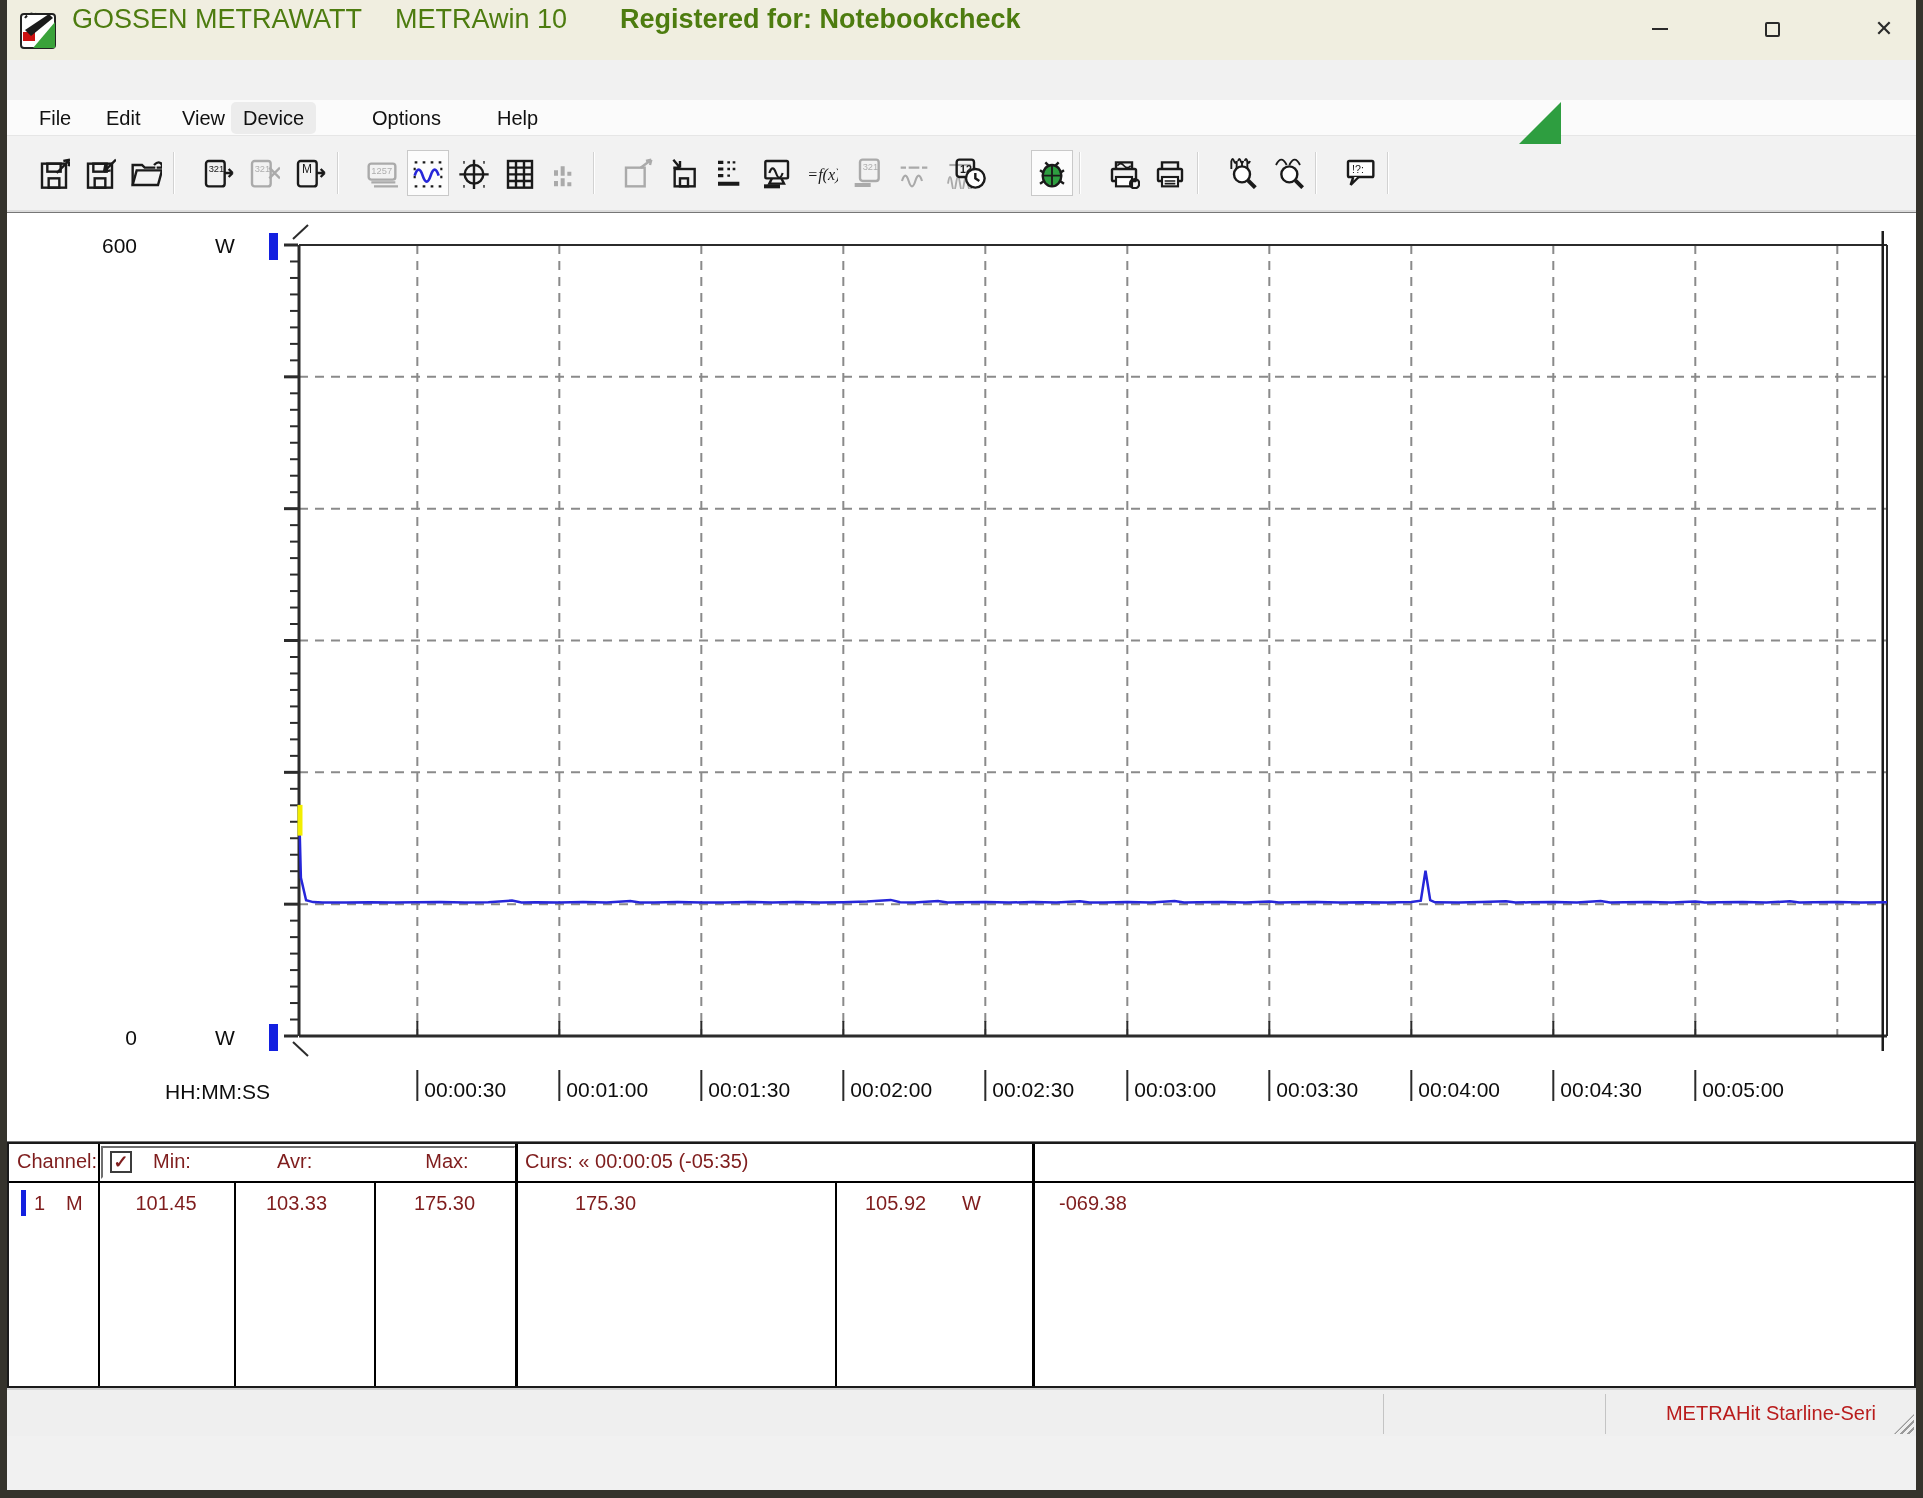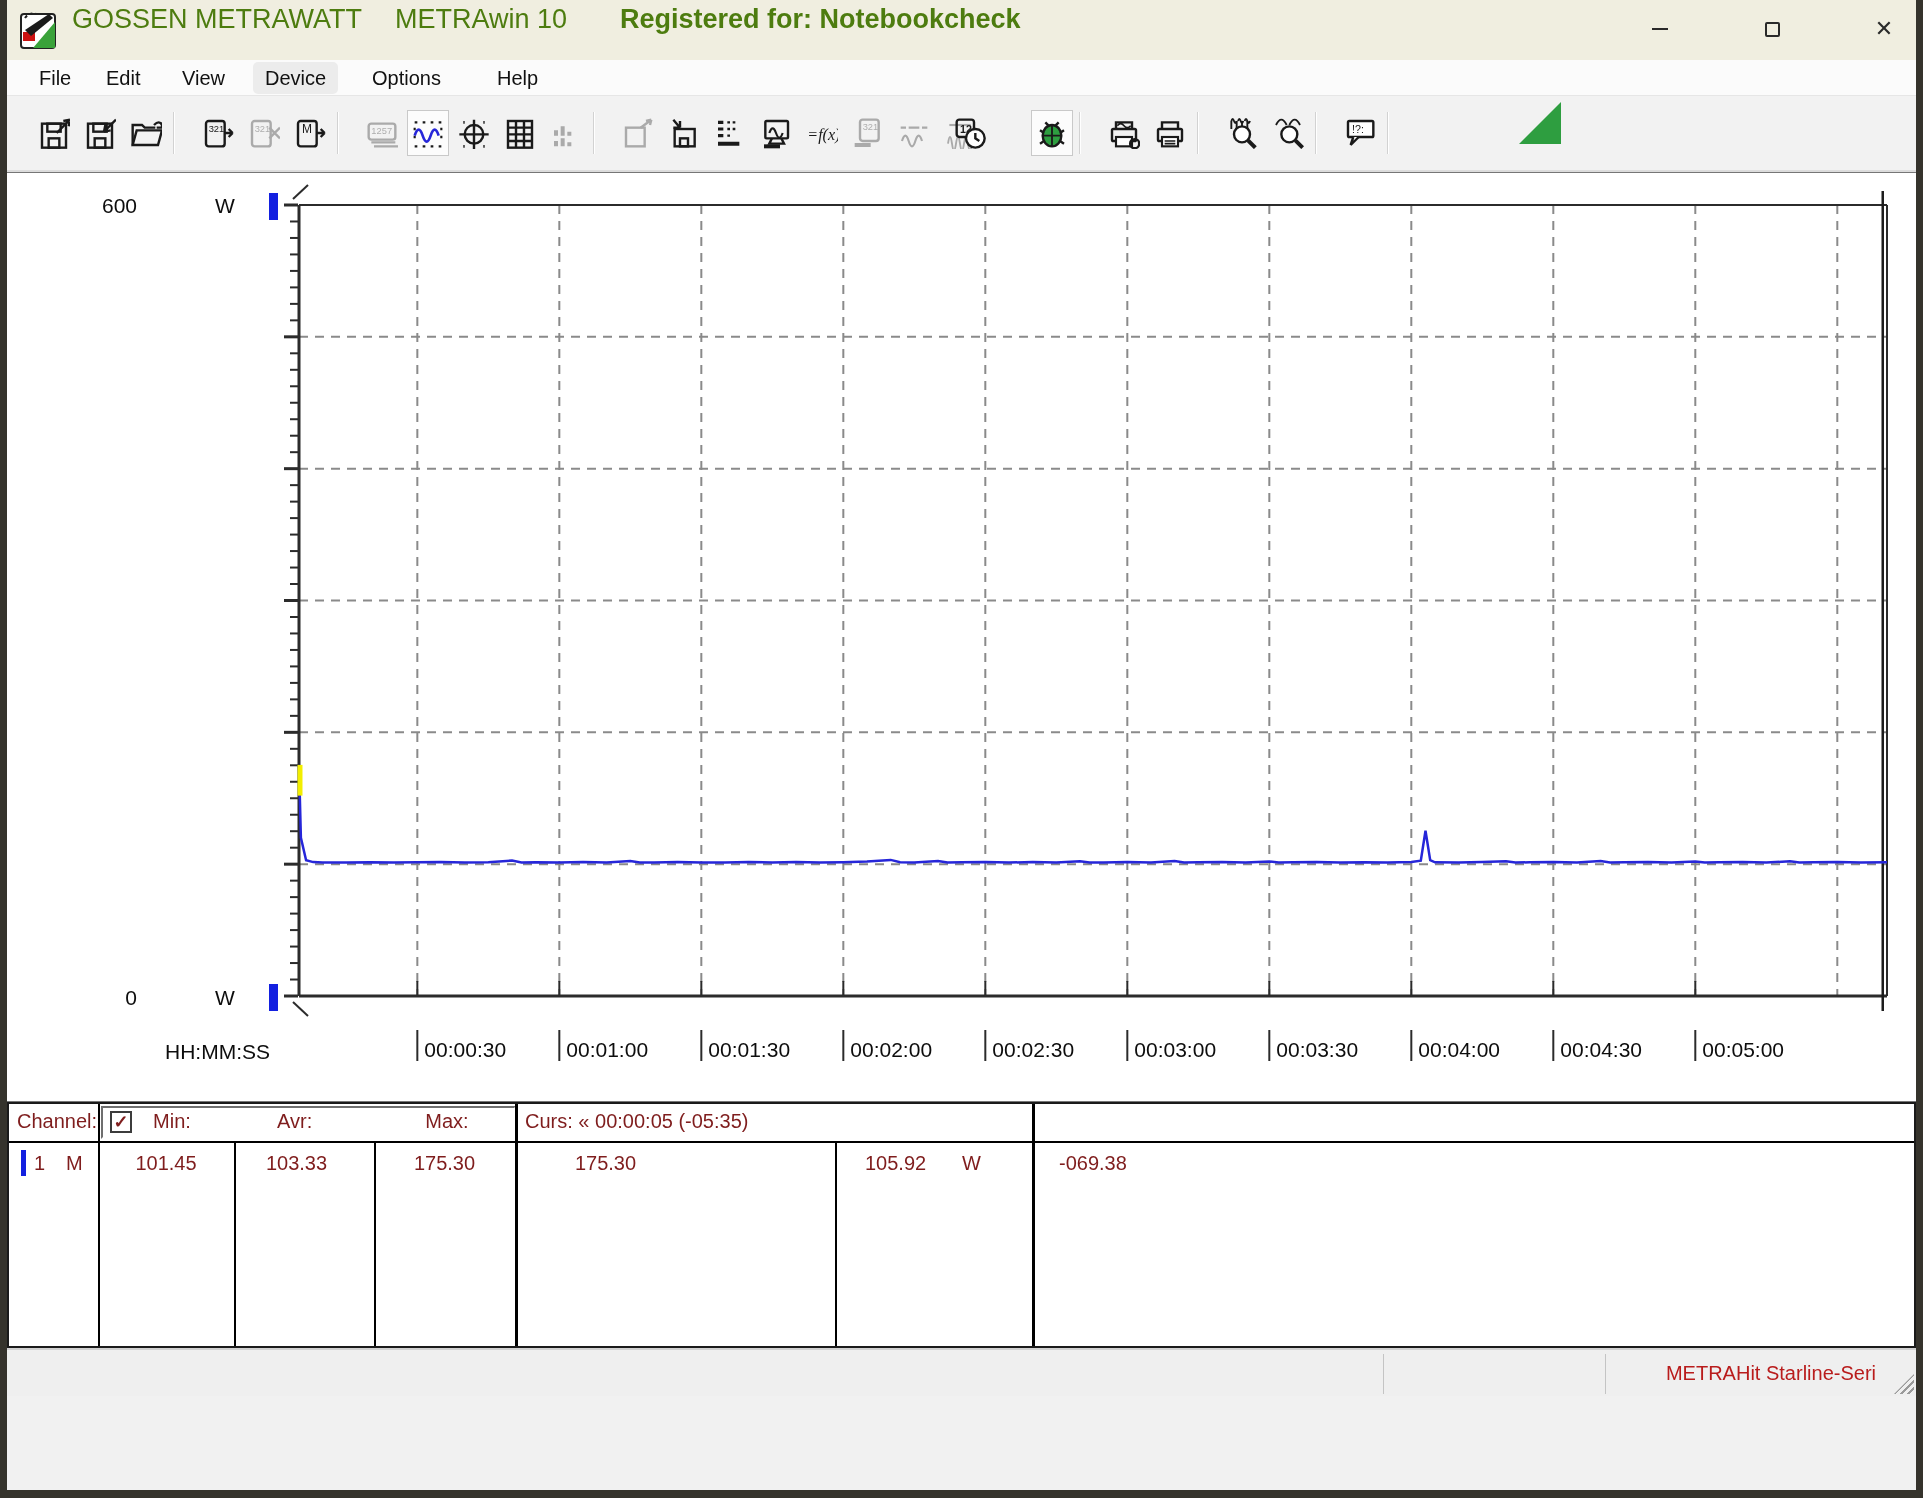--- a/index.html
+++ b/index.html
@@ -17,21 +17,21 @@
   .tb-reg { left:613px;font-weight:bold; }
   .win-btn { position:absolute; top:8px; width:46px; height:42px; display:flex; align-items:center; justify-content:center; color:#2a2a2a; cursor:default; }
   .wb-min { left:1630px; }
   .wb-max { left:1742px; }
   .wb-close { left:1854px; }
   .wb-min i { display:block; width:16px; height:2px; background:#2a2a2a; }
   .wb-max i { display:block; width:15px; height:15px; border:2px solid #2a2a2a; border-radius:2px; }
   .wb-close span { font-size:22px; line-height:1; }
 
   
-  .menubar { position:relative; height:36px; background:#fbfbfb; border-bottom:1px solid #e6e6e6; }
+  .menubar { position:relative; height:36px; background:#fbfbfb; border-bottom:1px solid #e6e6e6;margin-top:40px; }
   .menu-item { position:absolute; top:2px; height:32px; display:flex; align-items:center; padding:0 12px; font-size:20px; color:#111; }
   .menu-item.active { background:#ececec; border-radius:5px; }
 
   
   .toolbar { position:relative; height:76px; background:#f2f2f2; border-bottom:2px solid #dcdcdc; }
   .tool-btn { position:absolute; top:14px; width:42px; height:46px; display:flex; align-items:center; justify-content:center; }
   .tool-btn.active { background:#fcfcfc; border:1px solid #c9c9c9; }
   .tool-btn svg { width:32px; height:32px; }
   .tool-btn.disabled svg { opacity:0.33; filter:grayscale(1); }
   .tool-sep { position:absolute; top:16px; width:2px; height:42px; background:#d2d2d2; border-right:1px solid #fff; }
@@ -88,21 +88,21 @@
         </div>
     <div class="win-btn wb-close">
           <span>✕</span>
         </div>
   </div>
 
   <div class="menubar" id="menubar">
         <div class="menu-item" style="left: 20px;">File</div>
         <div class="menu-item" style="left: 87px;">Edit</div>
         <div class="menu-item" style="left: 163px;">View</div>
-        <div class="menu-item active" style="left: 246px;">Device</div>
+        <div class="menu-item active" style="left: 224px;">Device</div>
         <div class="menu-item" style="left: 353px;">Options</div>
         <div class="menu-item" style="left: 478px;">Help</div>
       </div>
 
   <div class="toolbar" id="toolbar">
         <div class="tool-btn" style="left: 26px;">
           <svg viewBox="0 0 24 24">
             <rect x="3" y="5" width="18" height="18" fill="none" stroke="#1a1a1a" stroke-width="1.8"></rect>
             <rect x="8" y="16" width="8" height="7" fill="none" stroke="#1a1a1a" stroke-width="1.8"></rect>
             <rect x="7" y="5" width="10" height="6" fill="none" stroke="#1a1a1a" stroke-width="1.8"></rect>

